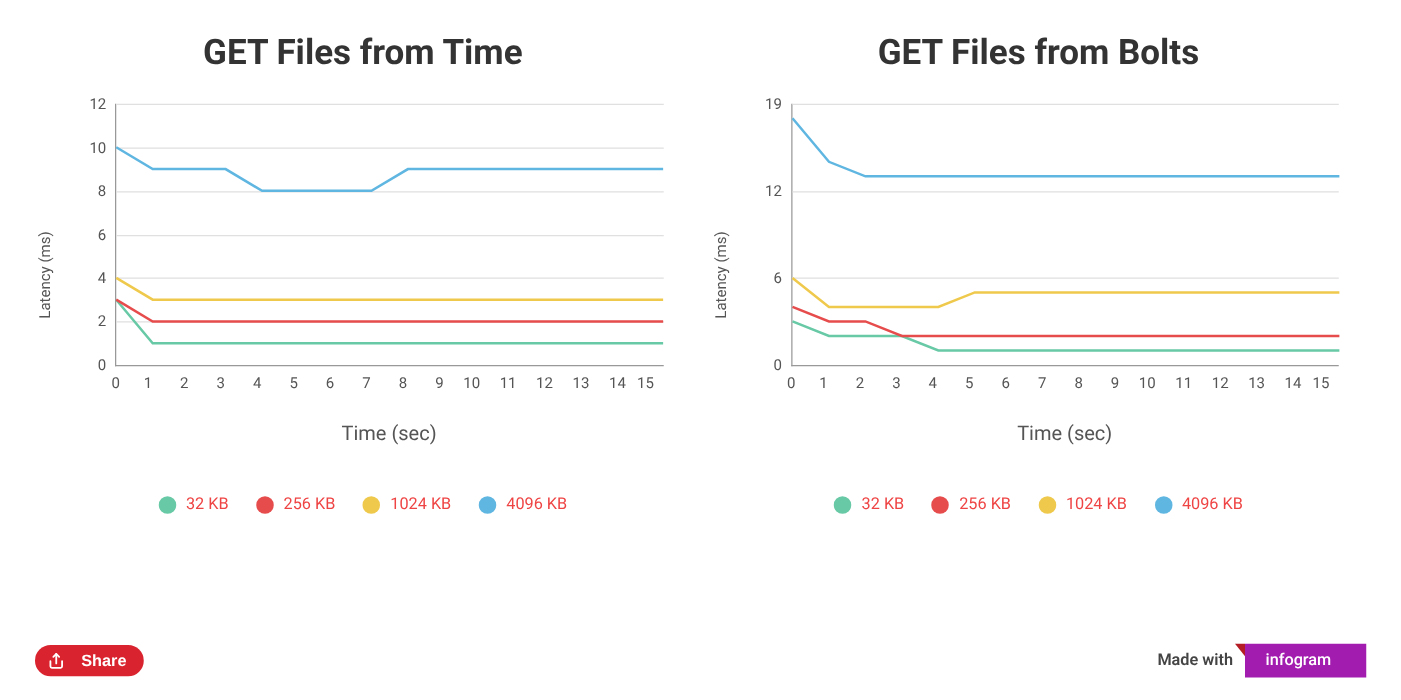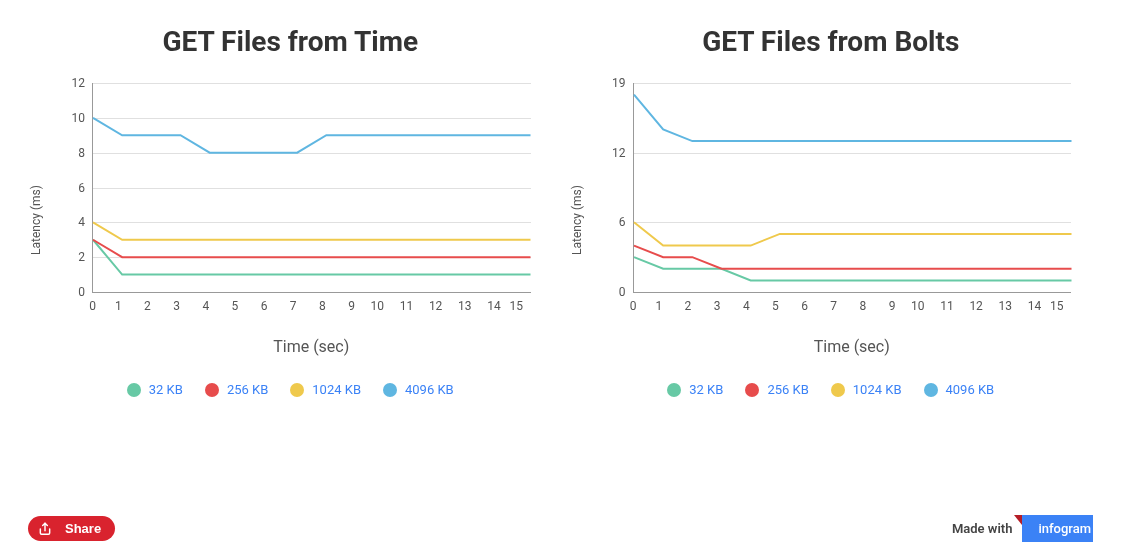--- a/index.html
+++ b/index.html
@@ -83,23 +83,23 @@
   }
   svg.lines {
     position: absolute;
     left: 0; top: 0; width: 100%; height: 100%;
     overflow: visible;
   }
   .legend {
     display: flex;
     justify-content: center;
     gap: 22px;
-    margin-top: 26px;
+    margin-top: 40px;
     font-size: 13px;
-    color: #3b82f6;
+    color: #ef4444;
   }
   .legend-item { display: flex; align-items: center; gap: 8px; }
   .swatch {
     width: 14px; height: 14px; border-radius: 50%;
   }
   .footer {
     position: absolute;
     bottom: 18px;
     left: 0; right: 0;
     padding: 0 28px;
@@ -122,23 +122,23 @@
   }
   .madewith {
     display: flex;
     align-items: center;
     gap: 10px;
     font-size: 13px;
     color: #444;
     font-weight: 600;
   }
   .infogram-badge {
-    background: #3b82f6;
+    background: #a21caf;
     color: #fff;
-    padding: 6px 2px 6px 16px;
+    padding: 6px 28px 6px 16px;
     font-size: 13px;
     font-weight: 500;
     position: relative;
   }
   .infogram-badge::before {
     content: "";
     position: absolute;
     left: -8px; top: 0;
     border-top: 0 solid transparent;
     border-bottom: 10px solid transparent;

